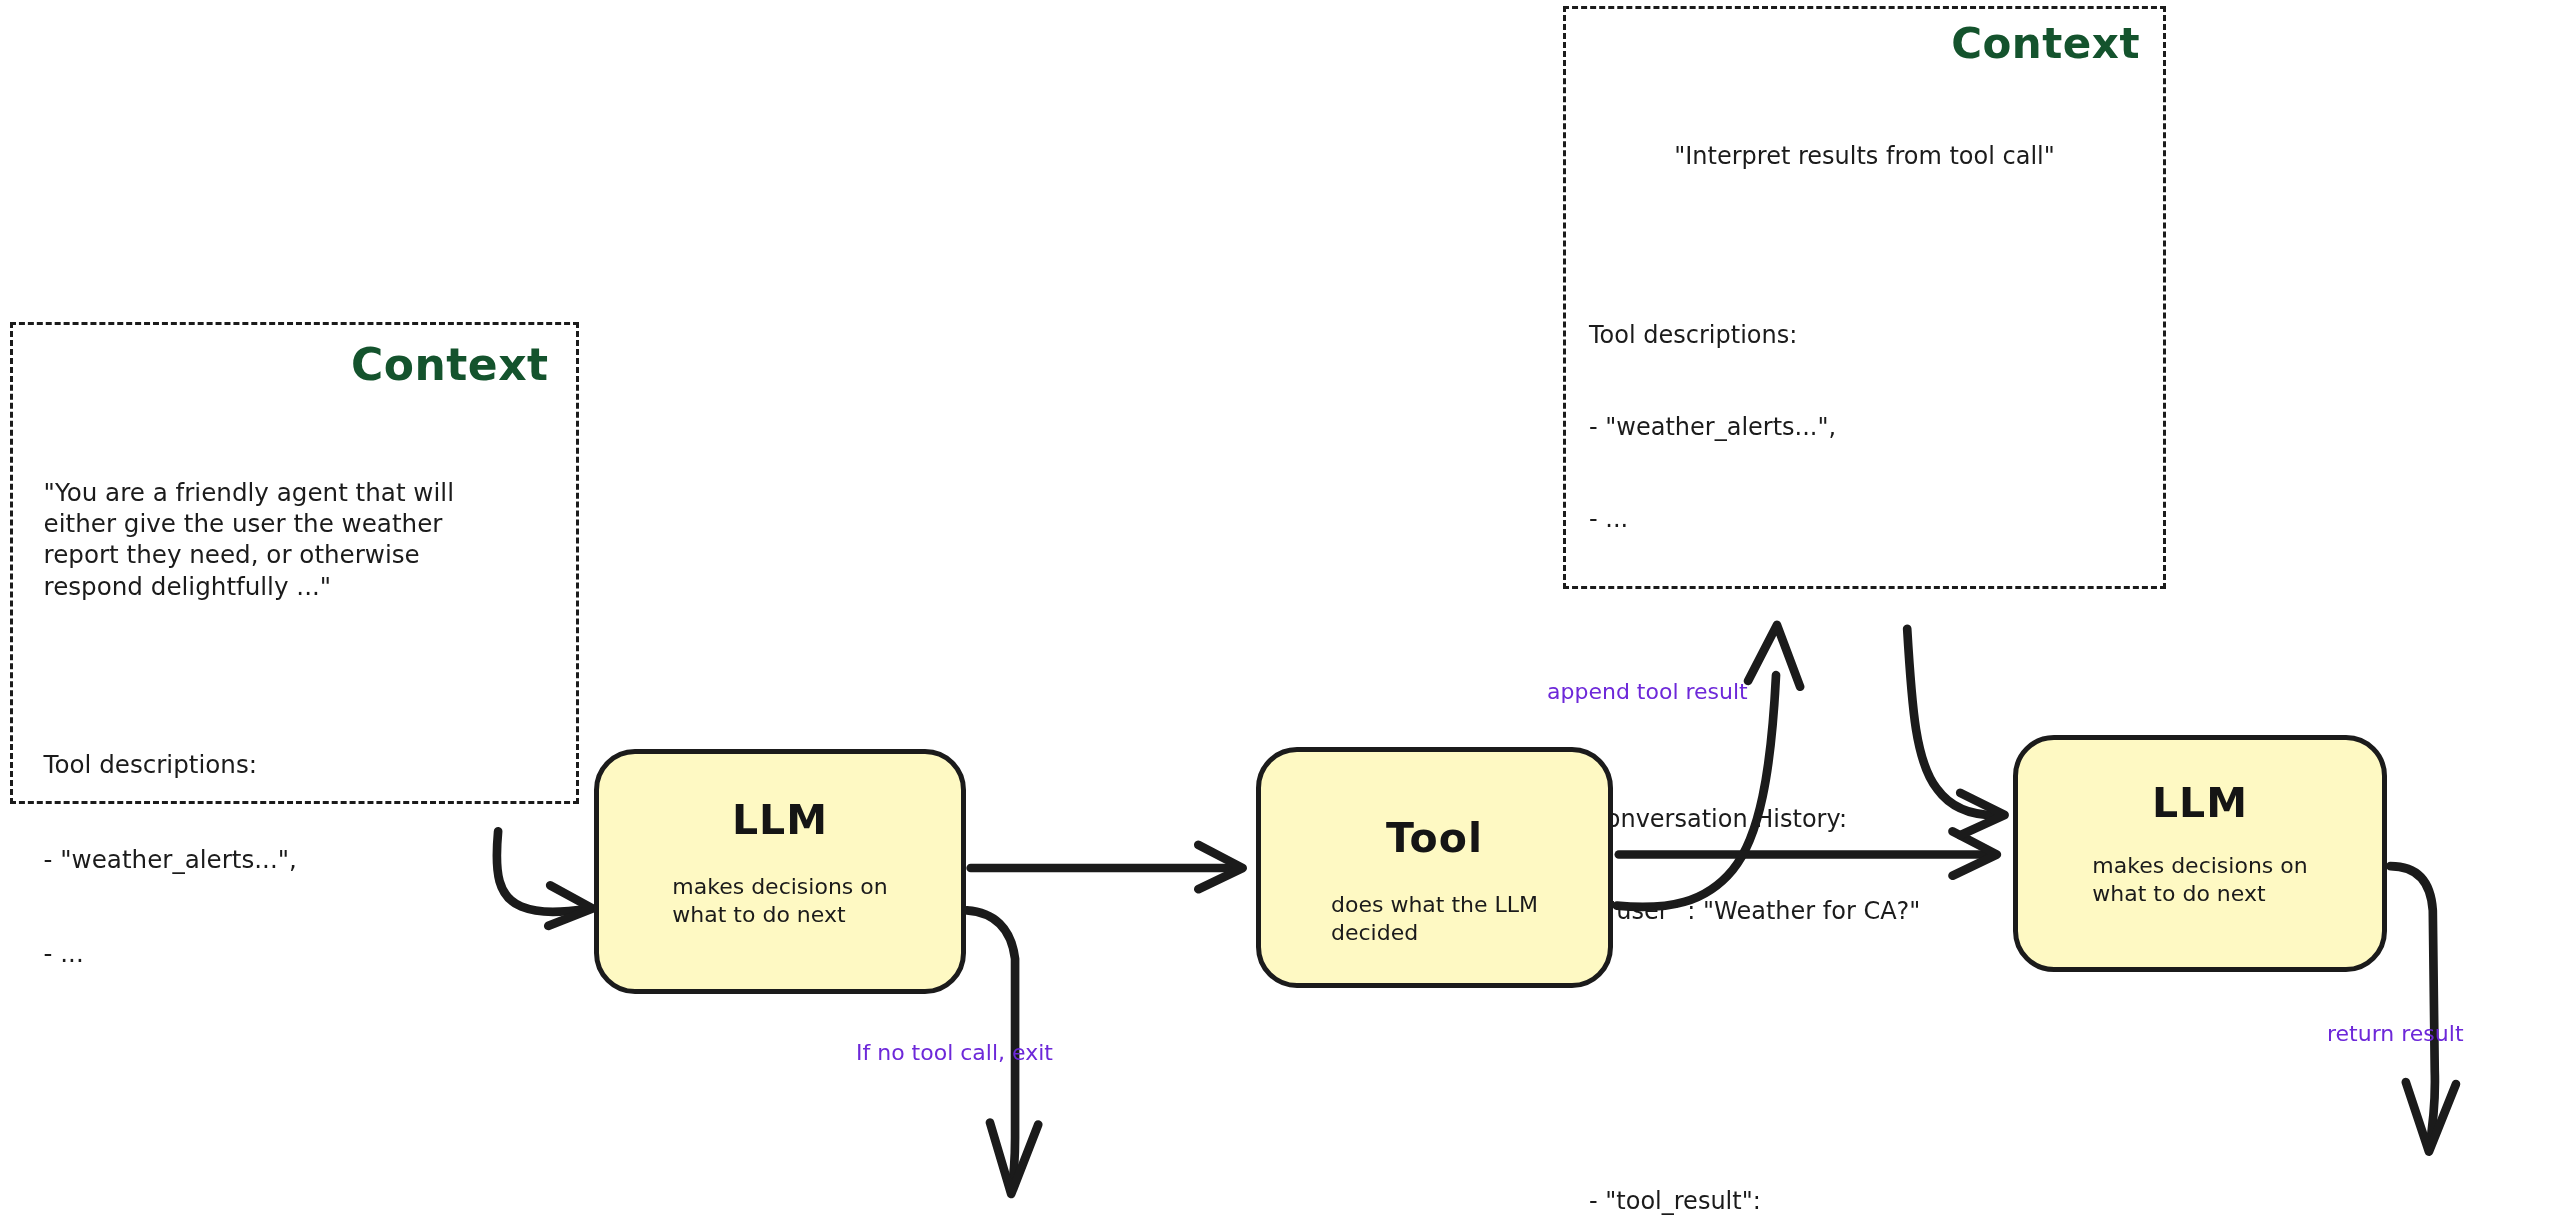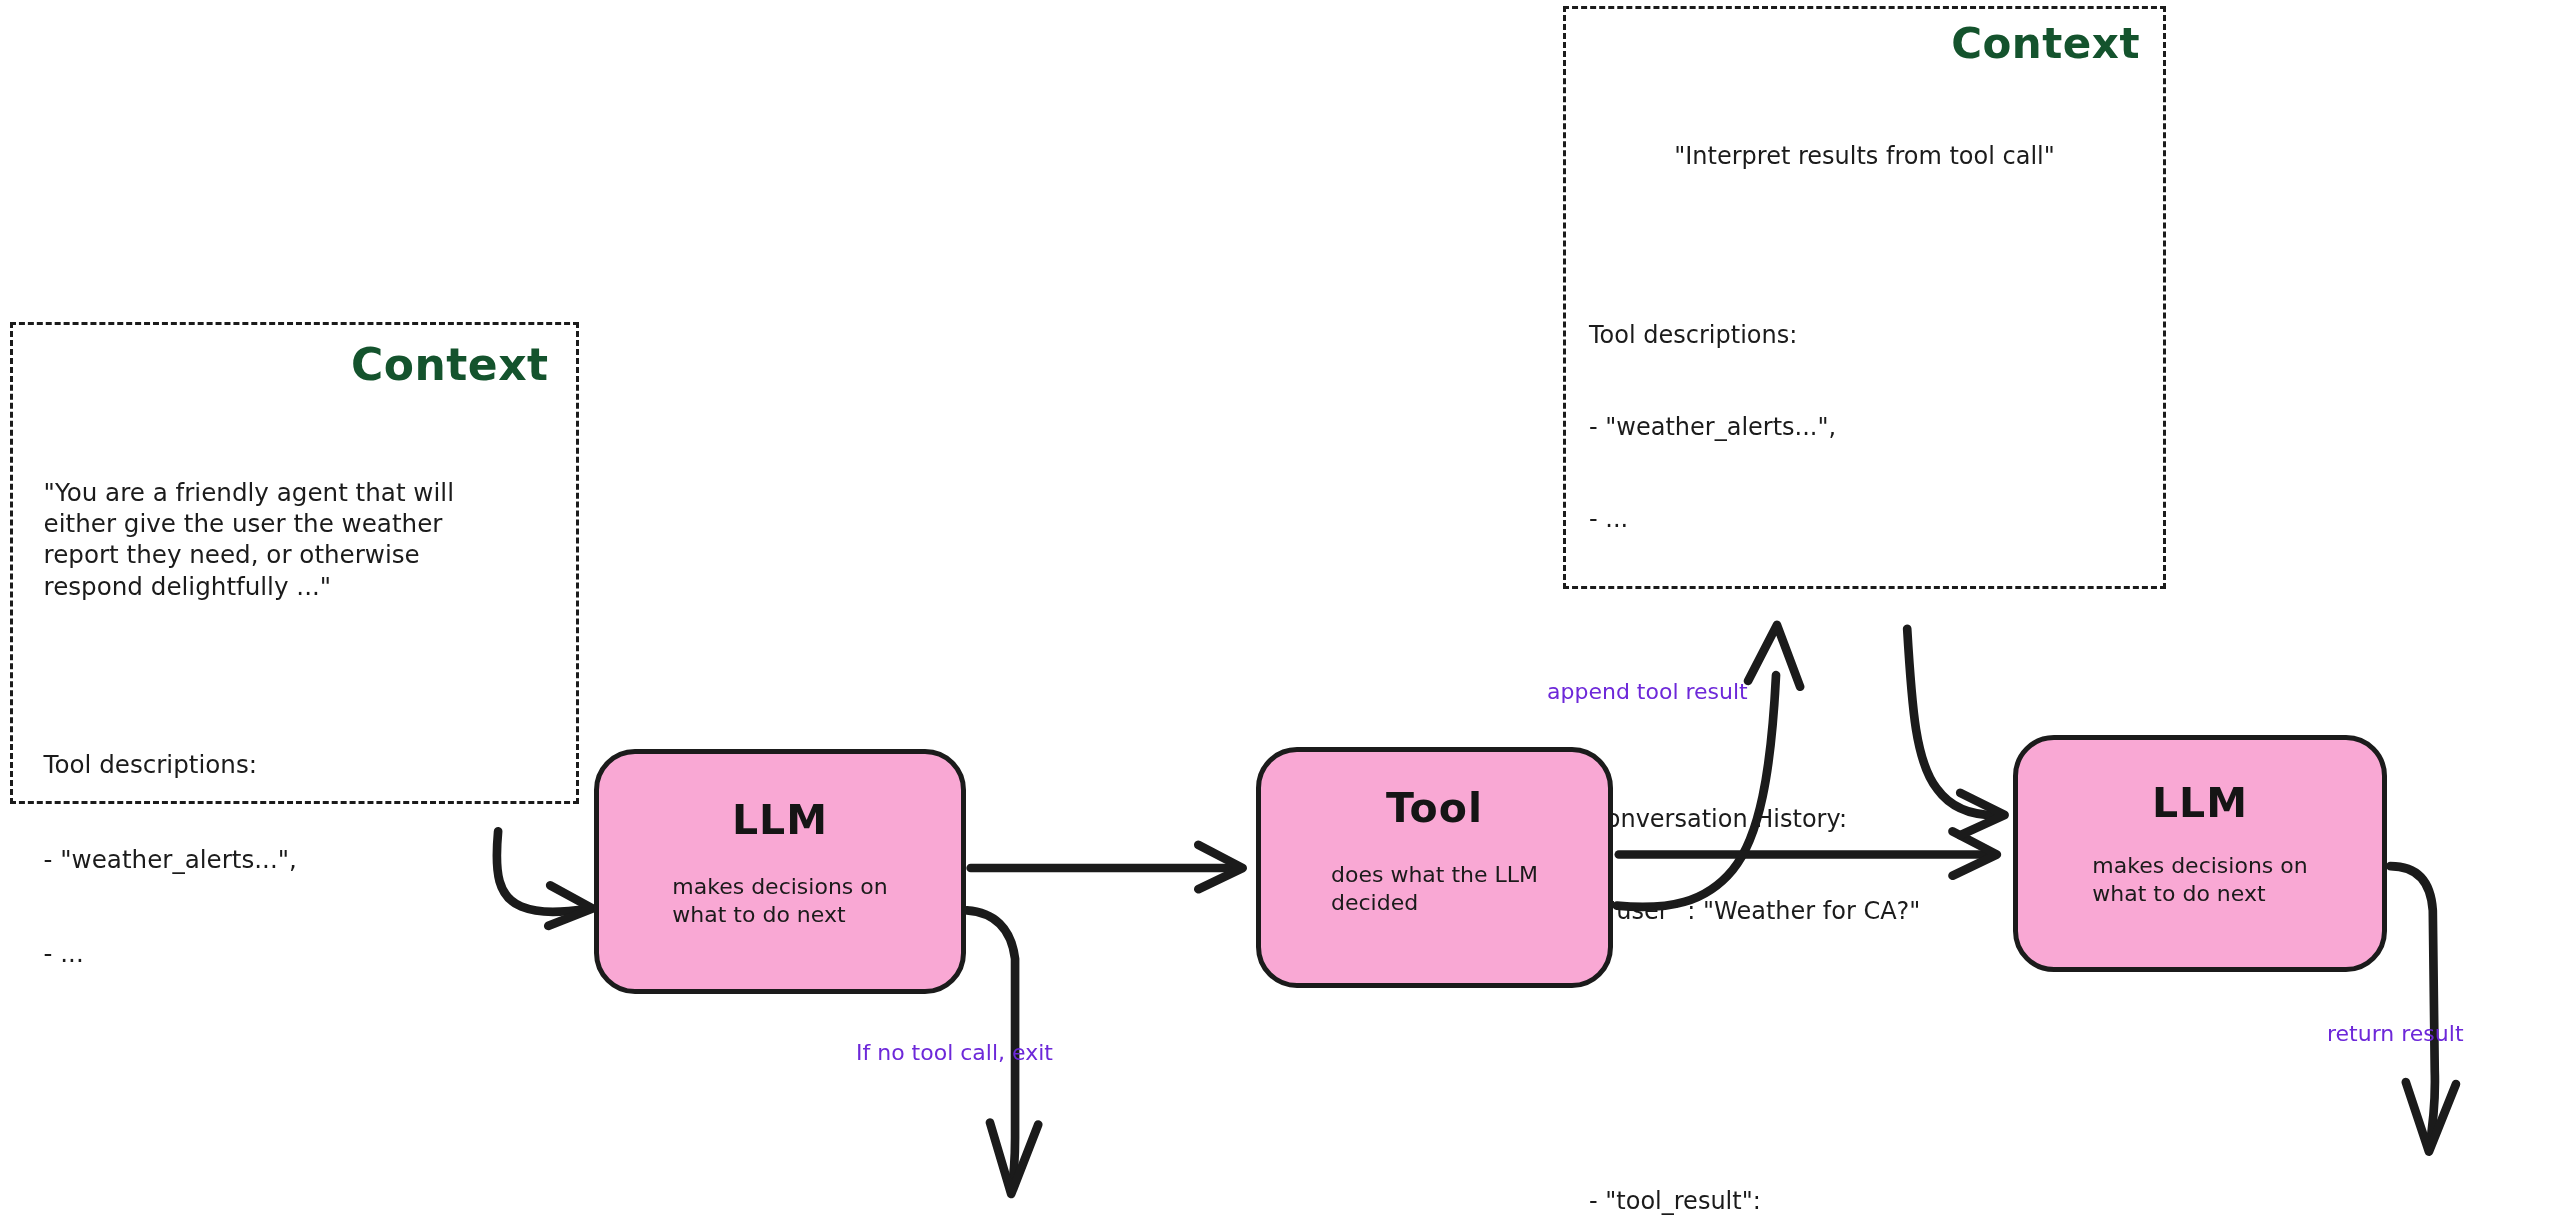--- a/index.html
+++ b/index.html
@@ -70,21 +70,21 @@
   #context-right .ctx-title { font-size: 42px; margin: 0 0 13.5px 0; }
   #context-right .ctx-body { font-size: 24px; }
   #context-right .ctx-lead { text-align: center; margin: 0 0 25px 0; }
 
   
   .node {
     position: absolute;
     box-sizing: border-box;
     border: 5.8px solid #1b1b1b;
     border-radius: 41px;
-    background: #f9a8d4;
+    background: #fef9c3;
     display: flex;
     flex-direction: column;
     align-items: center;
   }
   .node-title {
     font-size: 41px;
     font-weight: 600;
     color: #151515;
     letter-spacing: 1px;
   }
@@ -92,21 +92,21 @@
     font-size: 22px;
     color: #1b1b1b;
     line-height: 1.28;
     text-align: left;
     white-space: pre-line;
   }
 
   #node-llm-1 { left: 594px;  top: 749px; width: 372px; height: 245px; padding-top: 42px; }
   #node-llm-1 .node-sub { margin-top: 29px; }
 
-  #node-tool   { left: 1256px; top: 747px; width: 357px; height: 241px; padding-top: 32px; }
+  #node-tool   { left: 1256px; top: 747px; width: 357px; height: 241px; padding-top: 62px; }
   #node-tool .node-sub { margin-top: 29px; }
 
   #node-llm-2 { left: 2013px; top: 735px; width: 374px; height: 237px; padding-top: 39px; }
   #node-llm-2 .node-sub { margin-top: 25px; }
 
   
   .edge-label {
     position: absolute;
     font-size: 22px;
     color: #6d28d9;

